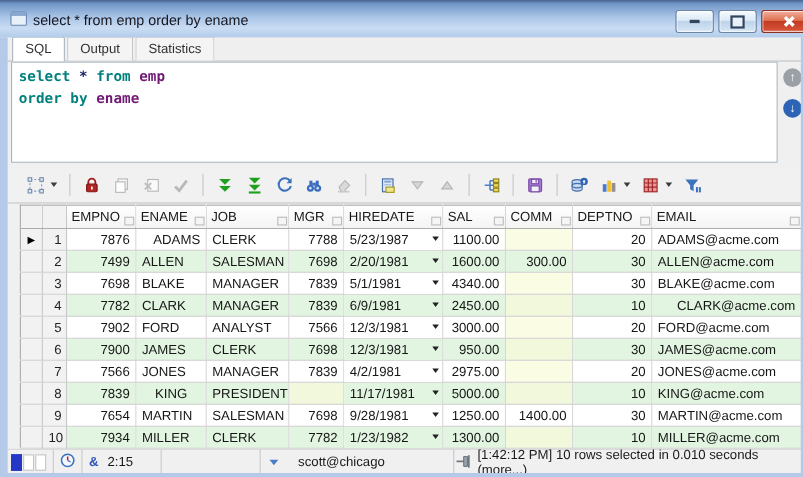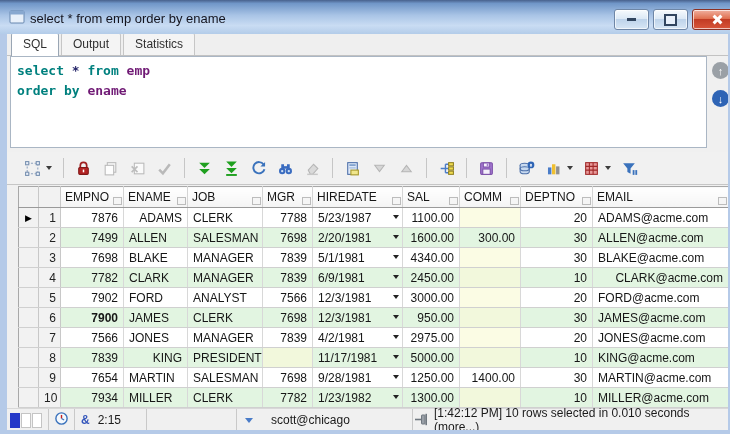--- a/index.html
+++ b/index.html
@@ -421,21 +421,21 @@
             <td style="text-align: right;"><span>7566</span></td>
             <td class="date" style="text-align: left;"><span>12/3/1981</span><span class="cell-caret"></span></td>
             <td style="text-align: right;"><span>3000.00</span></td>
             <td class="null" style="text-align: right;"></td>
             <td style="text-align: right;"><span>20</span></td>
             <td style="text-align: left;"><span>FORD@acme.com</span></td>
           </tr>
           <tr class="even">
             <td class="gut ind"></td>
             <td class="gut rn">6</td>
-            <td style="text-align: right; font-weight: bold;"><span>7900</span></td>
+            <td style="text-align: right;"><span>7900</span></td>
             <td style="text-align: left;"><span>JAMES</span></td>
             <td style="text-align: left;"><span>CLERK</span></td>
             <td style="text-align: right;"><span>7698</span></td>
             <td class="date" style="text-align: left;"><span>12/3/1981</span><span class="cell-caret"></span></td>
             <td style="text-align: right;"><span>950.00</span></td>
             <td class="null" style="text-align: right;"></td>
             <td style="text-align: right;"><span>30</span></td>
             <td style="text-align: left;"><span>JAMES@acme.com</span></td>
           </tr>
           <tr>
@@ -448,21 +448,21 @@
             <td class="date" style="text-align: left;"><span>4/2/1981</span><span class="cell-caret"></span></td>
             <td style="text-align: right;"><span>2975.00</span></td>
             <td class="null" style="text-align: right;"></td>
             <td style="text-align: right;"><span>20</span></td>
             <td style="text-align: left;"><span>JONES@acme.com</span></td>
           </tr>
           <tr class="even">
             <td class="gut ind"></td>
             <td class="gut rn">8</td>
             <td style="text-align: right;"><span>7839</span></td>
-            <td style="text-align: right;"><span>KING</span></td>
+            <td style="text-align: center;"><span>KING</span></td>
             <td style="text-align: left;"><span>PRESIDENT</span></td>
             <td class="null" style="text-align: right;"></td>
             <td class="date" style="text-align: left;"><span>11/17/1981</span><span class="cell-caret"></span></td>
             <td style="text-align: right;"><span>5000.00</span></td>
             <td class="null" style="text-align: right;"></td>
             <td style="text-align: right;"><span>10</span></td>
             <td style="text-align: left;"><span>KING@acme.com</span></td>
           </tr>
           <tr>
             <td class="gut ind"></td>

